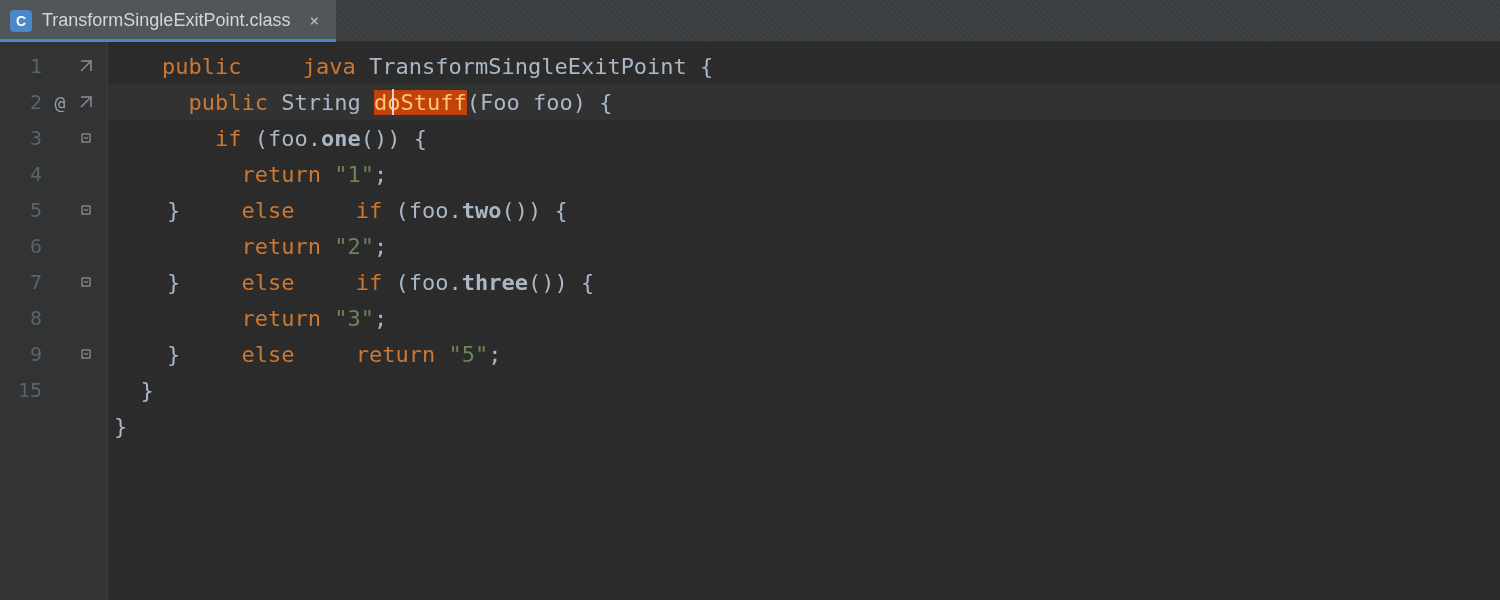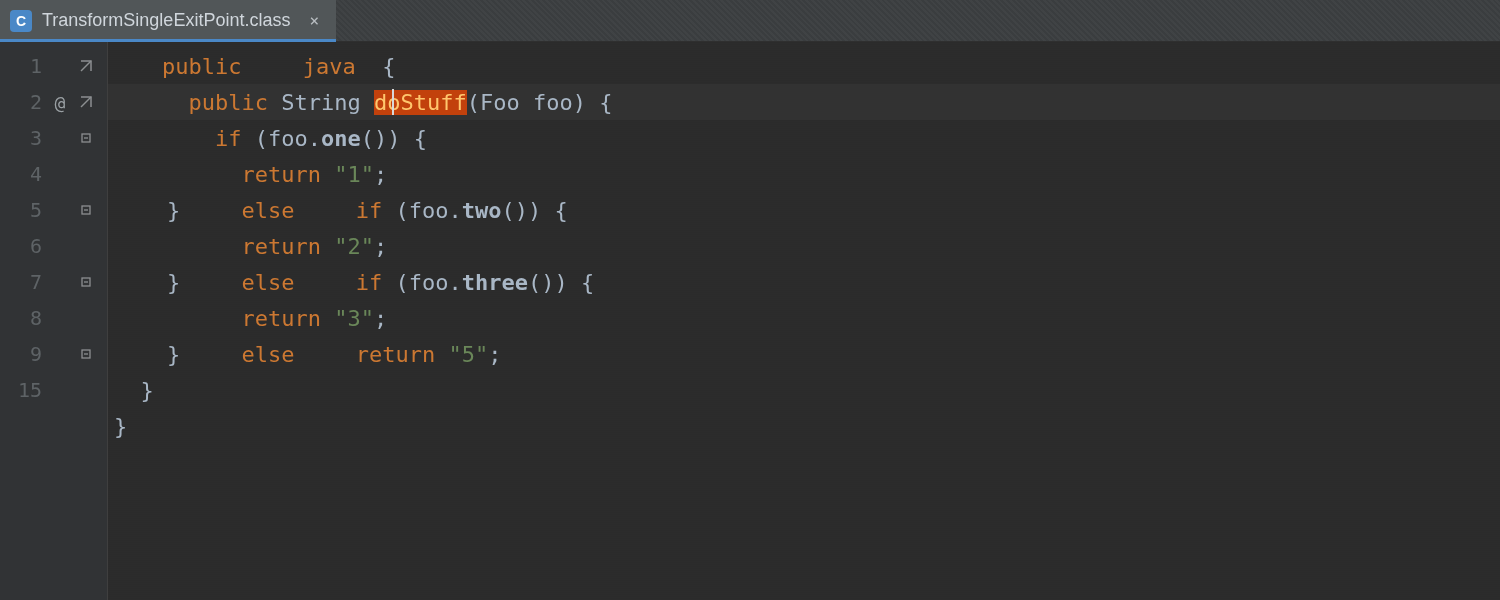--- a/index.html
+++ b/index.html
@@ -234,21 +234,21 @@
     </div>
     <div class="gline">
       <span class="lineno">15</span>
       <span class="annot"></span>
         <span class="fold"></span>
     </div>
   </div>
 
   <div class="code">
 
-    <div class="cline"><span class="kw">public</span><span class="pun"> </span><span class="kw">java</span><span class="pun"> </span><span class="pun"> </span><span class="pun">{</span></div>
+    <div class="cline"><span class="kw">public</span><span class="pun"> </span><span class="kw">java</span><span class="pun"> </span><span class="type">TransformSingleExitPoint</span><span class="pun"> </span><span class="pun">{</span></div>
 
     <div class="cline current"><span class="ind">  </span><span class="kw">public</span><span class="pun"> </span><span class="type">String</span><span class="pun"> </span><span id="method-name" class="fn caret-highlight">doStuff</span><span class="pun">(</span><span class="type">Foo</span><span class="pun"> </span><span class="id">foo</span><span class="pun">)</span><span class="pun"> </span><span class="pun">{</span></div>
 
     <div class="cline"><span class="ind">    </span><span class="kw">if</span><span class="pun"> </span><span class="pun">(</span><span class="id">foo</span><span class="pun">.</span><span class="mth">one</span><span class="pun">(</span><span class="pun">)</span><span class="pun">)</span><span class="pun"> </span><span class="pun">{</span></div>
 
     <div class="cline"><span class="ind">      </span><span class="kw">return</span><span class="pun"> </span><span class="str">"1"</span><span class="pun">;</span></div>
 
     <div class="cline"><span class="ind">    </span><span class="pun">}</span><span class="pun"> </span><span class="kw">else</span><span class="pun"> </span><span class="kw">if</span><span class="pun"> </span><span class="pun">(</span><span class="id">foo</span><span class="pun">.</span><span class="mth">two</span><span class="pun">(</span><span class="pun">)</span><span class="pun">)</span><span class="pun"> </span><span class="pun">{</span></div>
 
     <div class="cline"><span class="ind">      </span><span class="kw">return</span><span class="pun"> </span><span class="str">"2"</span><span class="pun">;</span></div>

